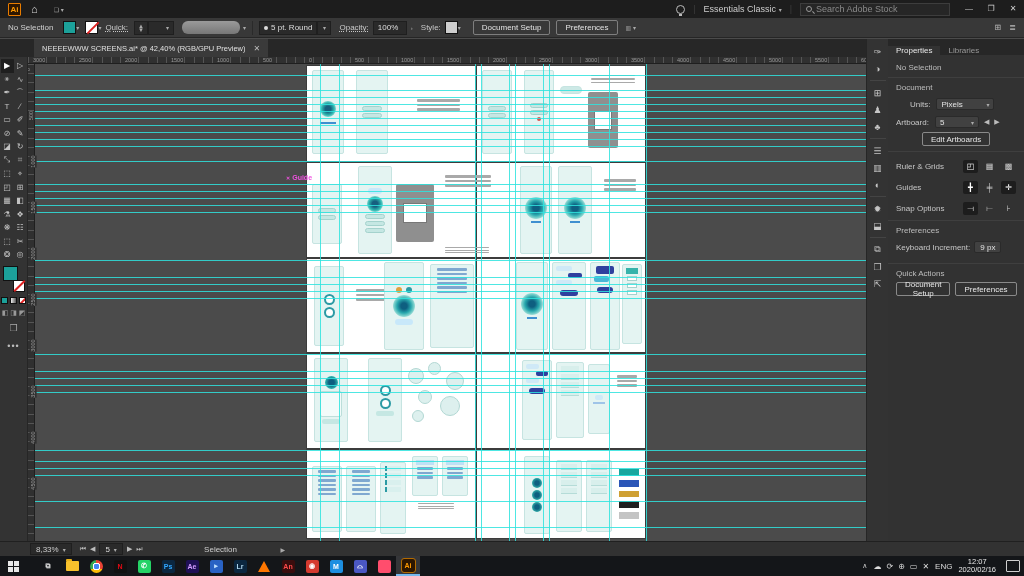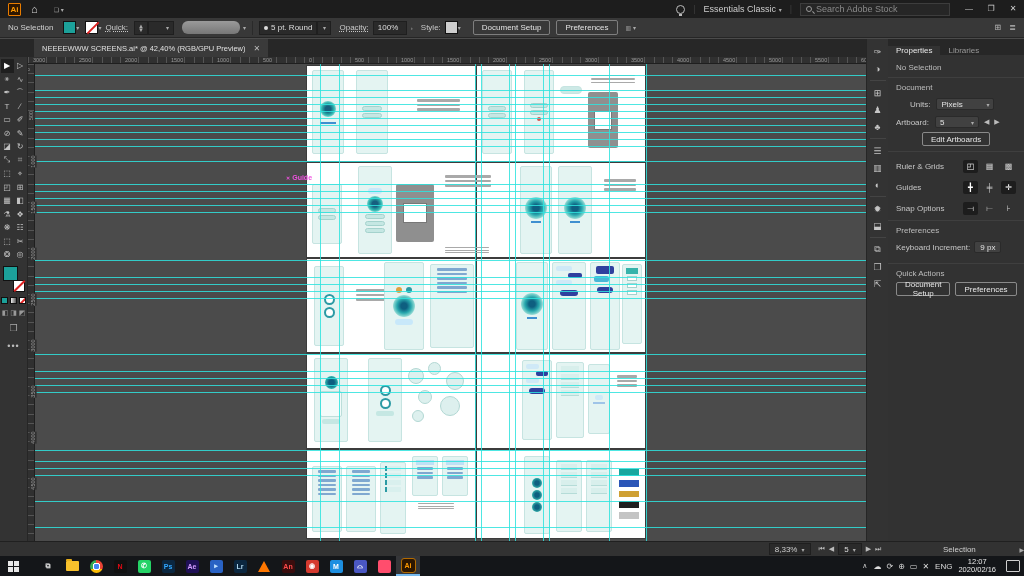--- a/index.html
+++ b/index.html
@@ -146,21 +146,21 @@
   .flexr{display:flex;align-items:center;margin-top:6px;}
   .cbrow{display:flex;align-items:center;gap:5px;margin:5px 0 0 8px;}
   .cb{width:9px;height:9px;border:1px solid #8a8a8a;border-radius:1px;display:flex;align-items:center;justify-content:center;font-size:7px;color:#fff;background:transparent;}
   .cb.ck{background:#3d77c2;border-color:#3d77c2;}
   .kfield{background:#414141;border:1px solid #2a2a2a;border-radius:2px;height:12px;display:inline-flex;align-items:center;padding:0 5px;color:#e2e2e2;margin-left:4px;}
   .qa{display:flex;gap:5px;padding:4px 8px 0;}
   .qa .pbtn{margin:0;flex:1;text-align:center;display:flex;align-items:center;justify-content:center;}
   .navarr{color:#bbb;font-size:7px;margin-left:5px;}
 
   
-  #statusbar{position:absolute;left:0;top:541px;width:1024px;height:15px;background:#323232;border-top:1px solid #202020;display:flex;align-items:center;color:#ccc;font-size:8px;z-index:40;justify-content:flex-end;}
+  #statusbar{position:absolute;left:0;top:541px;width:1024px;height:15px;background:#323232;border-top:1px solid #202020;display:flex;align-items:center;color:#ccc;font-size:8px;z-index:40;}
   #statusbar .zoomdd{display:flex;align-items:center;gap:4px;background:#2a2a2a;border:1px solid #1f1f1f;height:12px;padding:0 5px;margin-left:30px;}
   .snav{display:flex;align-items:center;gap:4px;margin-left:8px;color:#bbb;font-size:7px;}
   .snav .abdd{display:flex;align-items:center;gap:4px;background:#2a2a2a;border:1px solid #1f1f1f;height:12px;padding:0 5px;font-size:8px;color:#ddd;}
   #sel-field{margin-left:18px;width:120px;text-align:center;color:#cfcfcf;}
 
   
   #taskbar{position:absolute;left:0;top:556px;width:1024px;height:20px;background:#141619;display:flex;align-items:center;z-index:50;}
   #start{width:26px;height:20px;display:flex;align-items:center;justify-content:center;}
   #start .wg{display:grid;grid-template-columns:5px 5px;grid-template-rows:5px 5px;gap:1px;}
   #start .wg i{background:#e8e8e8;}

